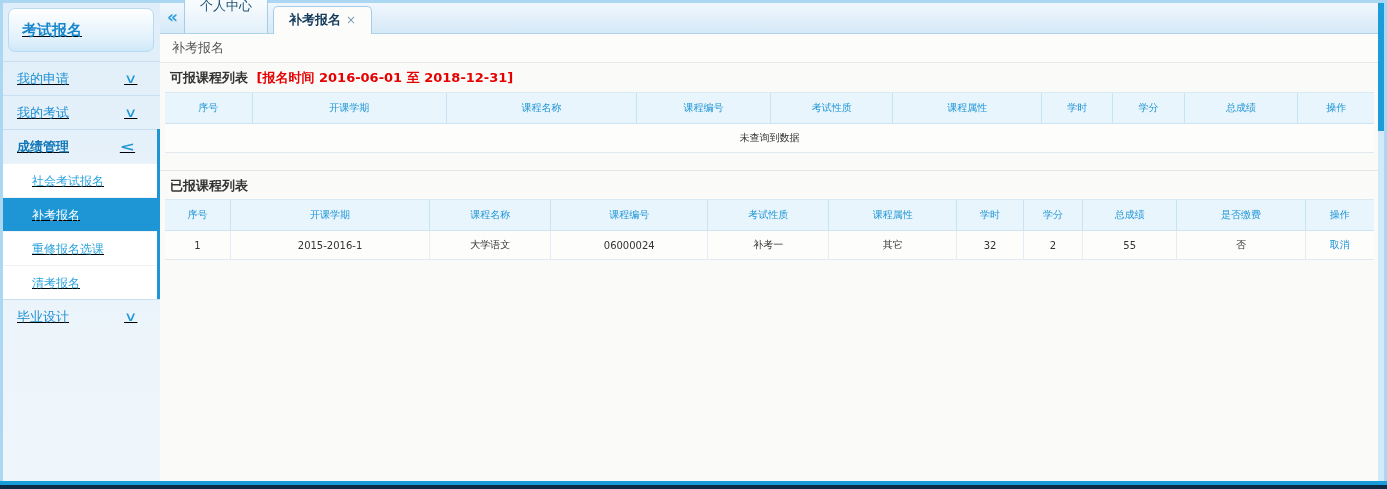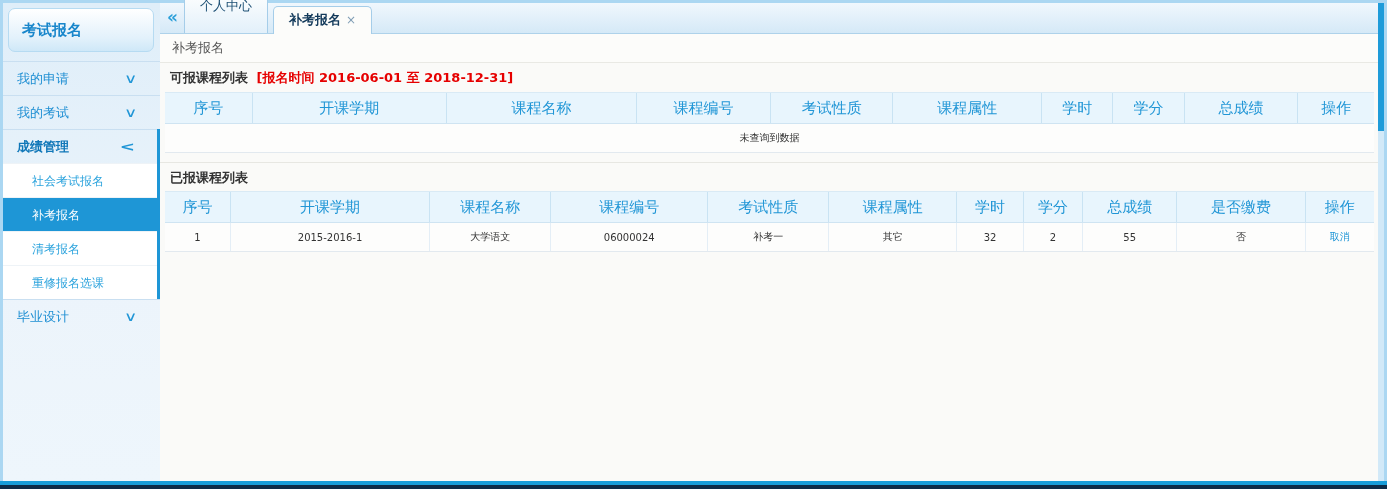--- a/index.html
+++ b/index.html
@@ -15,21 +15,21 @@
     border:3px solid #abd7f2; border-bottom:none;
     display:flex; background:#fff;
   }
   .bottom-strip-blue { position:absolute; left:0; right:0; bottom:4px; height:4px; background:#189dd9; }
   .bottom-strip-navy { position:absolute; left:0; right:0; bottom:0; height:4px; background:#0d2b47; }
 
   
   .sidebar {
     width:157px; flex:none;
     background:linear-gradient(180deg,#dfeef9 0%,#ecf4fb 60%,#eef6fc 100%);
-    display:flex; flex-direction:column;
+    display:flex; flex-direction:column;text-decoration:underline;
   }
   .side-title {
     margin:5px 6px 9px 5px; height:44px; line-height:42px;
     border:1px solid #b6dbf2; border-radius:7px;
     background:linear-gradient(180deg,#ffffff 0%,#e2f1fb 70%,#cfe8f8 100%);
     color:#1886cb; font-weight:bold; font-size:15px; padding-left:13px;
   }
   .menu { flex:1; }
   .menu-item {
     height:34px; line-height:33px; padding:0 24px 0 14px;
@@ -76,29 +76,29 @@
   .page-title-bar {
     height:29px; line-height:28px; flex:none;
     background:#fcfcfa; border-bottom:1px solid #e9e9e4;
     color:#555555; font-size:13px; padding-left:12px;
   }
   .section-header {
     height:29px; line-height:29px; flex:none;
     font-size:13px; font-weight:bold; color:#333333; padding-left:10px;
   }
   .section-header .red { color:#e60000; margin-left:4px; }
-  .section-header.second { border-top:1px solid #e7e7e2; margin-top:9px; }
+  .section-header.second { border-top:1px solid #e7e7e2; margin-top:17px; }
 
   table.grid {
     width:calc(100% - 9px); margin:0 3px 0 5px;
     border-collapse:collapse; table-layout:fixed;
   }
   table.grid th {
     background:#e8f5fd; color:#2196d6; font-weight:normal;
-    font-size:15px; height:31px; text-align:center;
+    font-size:10px; height:31px; text-align:center;
     border-top:1px solid #d9eaf5; border-bottom:1px solid #cfe4f2;
     border-left:1px solid #c9e3f3; overflow:hidden; white-space:nowrap;
   }
   table.grid th:first-child { border-left:none; }
   table.grid td {
     background:#fdfdfc; color:#333333; font-size:10px; height:29px;
     text-align:center; border-bottom:1px solid #e2e9ef;
     border-left:1px solid #e4eef6; overflow:hidden; white-space:nowrap;
   }
   table.grid td:first-child { border-left:none; }
@@ -129,22 +129,22 @@
       </div>
 
       <div class="menu-group expanded">
         <div class="menu-item">
           <span>成绩管理</span>
           <span class="chev">&lt;</span>
         </div>
         <div class="submenu">
           <div class="submenu-item">社会考试报名</div>
           <div class="submenu-item selected">补考报名</div>
+          <div class="submenu-item">重修报名选课</div>
           <div class="submenu-item">清考报名</div>
-          <div class="submenu-item">重修报名选课</div>
         </div>
       </div>
 
       <div class="menu-item">
         <span>毕业设计</span>
         <span class="chev">∨</span>
       </div>
 
     </div>
   </div>

